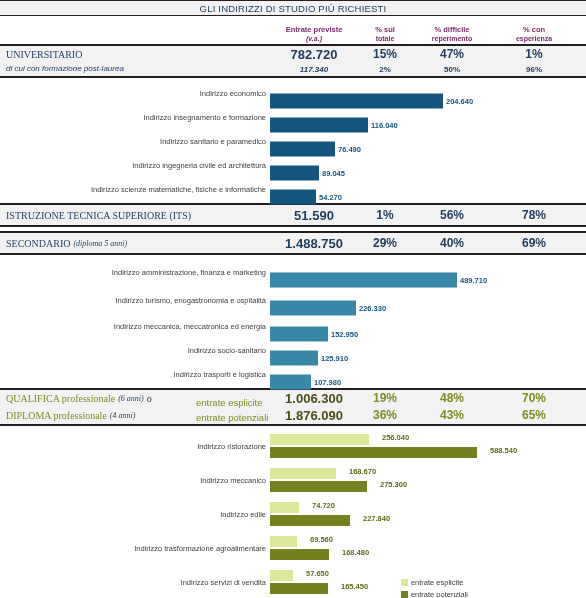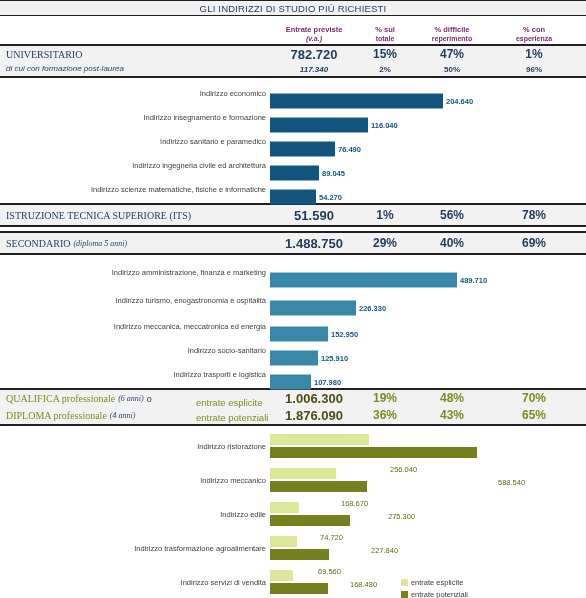--- a/index.html
+++ b/index.html
@@ -104,21 +104,21 @@
   .bar-blue2 { background: #3a88a8; }
   .bval-blue { color: #14557f; }
   .bval-blue2 { color: #14557f; }
 
   
   .grow { display: flex; align-items: center; height: 34px; }
   .gtrack { width: 232px; flex: 0 0 232px; position: relative; height: 100%; }
   .gbar { position: absolute; height: 11px; }
   .gbar.a { top: 5px; background: #dde79a; }
   .gbar.b { top: 18px; background: #74811e; }
-  .gval { position: absolute; font-size: 7.5px; font-weight: normal; white-space: nowrap; padding-left: 21px; margin-top: 32px; }
+  .gval { position: absolute; font-size: 7.5px; font-weight: bold; white-space: nowrap; padding-left: 13px; }
   .gval.a { top: 4px; color: #5f6b13; }
   .gval.b { top: 17px; color: #5f6b13; }
   .gpct { font-size: 7.5px; text-align: center; color: #404040; }
 
   .legend {
     position: absolute; right: 118px; bottom: 2px;
     display: flex; flex-direction: column; gap: 3px;
   }
   .leg-item { display: flex; align-items: center; font-size: 7.5px; color: #404040; }
   .leg-sw { width: 7px; height: 7px; margin-right: 3px; }
@@ -346,21 +346,21 @@
         <div class="gval b" style="left:207px">588.540</div>
       </div>
       <div class="c-p1 gpct"></div>
       <div class="c-p2 gpct">40%</div>
 
     </div>
     <div class="grow">
       <div class="bl">Indirizzo meccanico</div>
       <div class="gtrack">
         <div class="gbar a" style="width:66px"></div>
-        <div class="gval a" style="left:50px">168.670</div>
+        <div class="gval a" style="left:66px">168.670</div>
         <div class="gbar b" style="width:97px"></div>
         <div class="gval b" style="left:97px">275.300</div>
       </div>
       <div class="c-p1 gpct"></div>
       <div class="c-p2 gpct">51%</div>
 
     </div>
     <div class="grow">
       <div class="bl">Indirizzo edile</div>
       <div class="gtrack">

